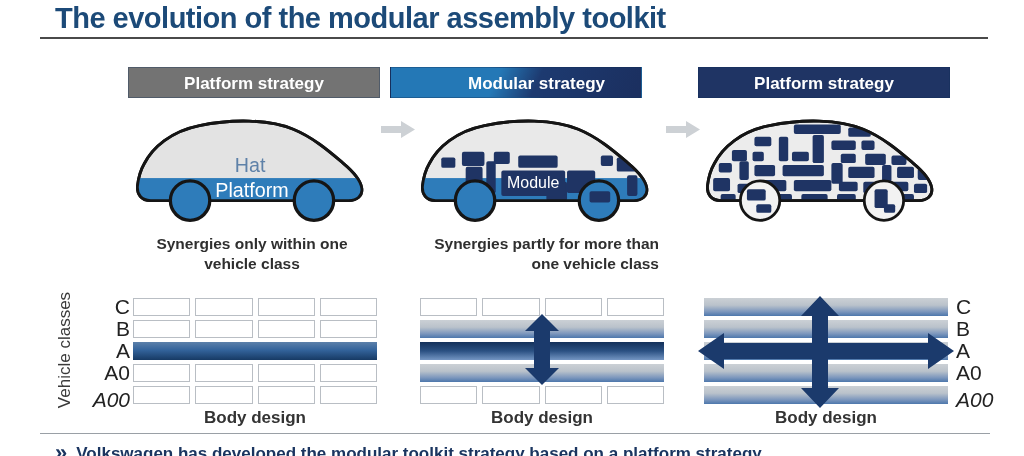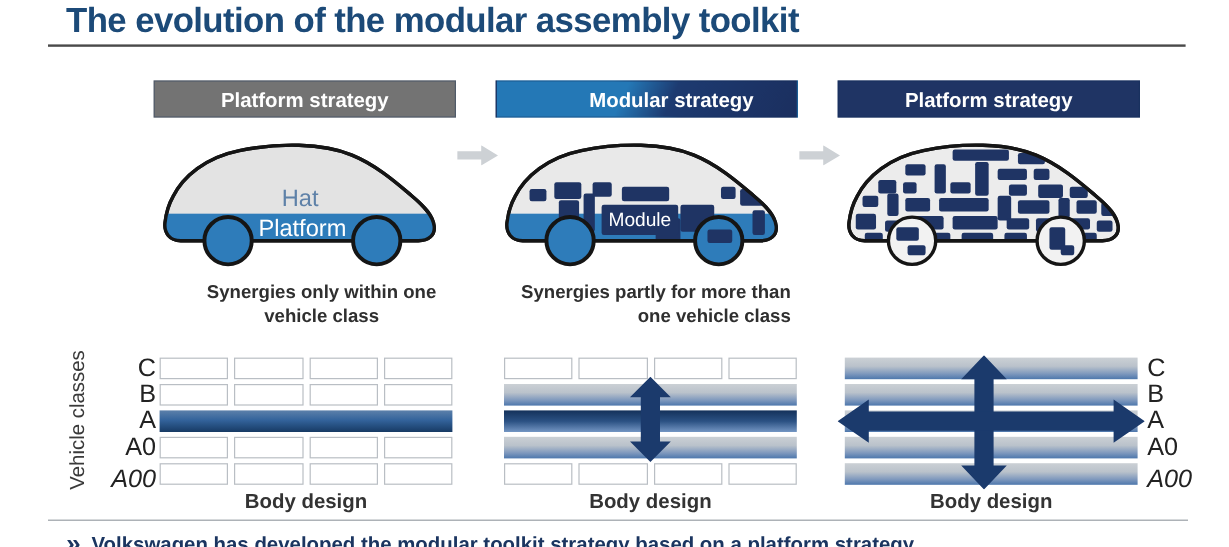--- a/index.html
+++ b/index.html
@@ -15,36 +15,36 @@
   }
   .title-rule { position:absolute; left:40px; top:37px; width:948px; height:2px; background:#4a4a4a; }
 
   
   .hdr {
     position:absolute; top:67px; width:252px; height:31px; line-height:31px;
     text-align:center; color:#fff; font-size:17px; font-weight:bold;
     border:1px solid rgba(15,45,85,0.35);
   }
   .hdr1 { left:128px; background:#737373; }
-  .hdr2 { left:413px; background:linear-gradient(115deg,#2478b6 0%,#2478b6 42%,#1d3a70 58%,#1b2f5f 100%);padding-left:41px; }
+  .hdr2 { left:390px; background:linear-gradient(115deg,#2478b6 0%,#2478b6 42%,#1d3a70 58%,#1b2f5f 100%);padding-left:41px; }
   .hdr3 { left:698px; background:#1f3464; }
 
   
   .car { position:absolute; top:103px; width:244px; height:122px; }
   .car1 { left:130px; } .car2 { left:415px; } .car3 { left:700px; }
 
   .trans-arrow { position:absolute; top:121px; width:34px; height:17px; }
   .ta1 { left:381px; } .ta2 { left:666px; }
 
   
   .caption {
     position:absolute; top:234px; width:244px; text-align:center;
     font-size:15.5px; font-weight:bold; color:#2f2f2f; line-height:20px;
   }
-  .cap1 { left:146px; } .cap2 { left:415px;text-align:right; } .cap3 { left:700px; }
+  .cap1 { left:130px; } .cap2 { left:415px;text-align:right; } .cap3 { left:700px; }
 
   
   .vclabel {
     position:absolute; left:-10px; top:340px; width:150px; height:20px;
     text-align:center; font-size:17px; color:#3a3a3a;
     transform:rotate(-90deg);
   }
   .grid { position:absolute; top:298px; width:244px; height:106px; }
   .g1 { left:133px; } .g2 { left:420px; } .g3 { left:704px; }
   .grow { position:absolute; left:0; width:244px; height:18px; }

